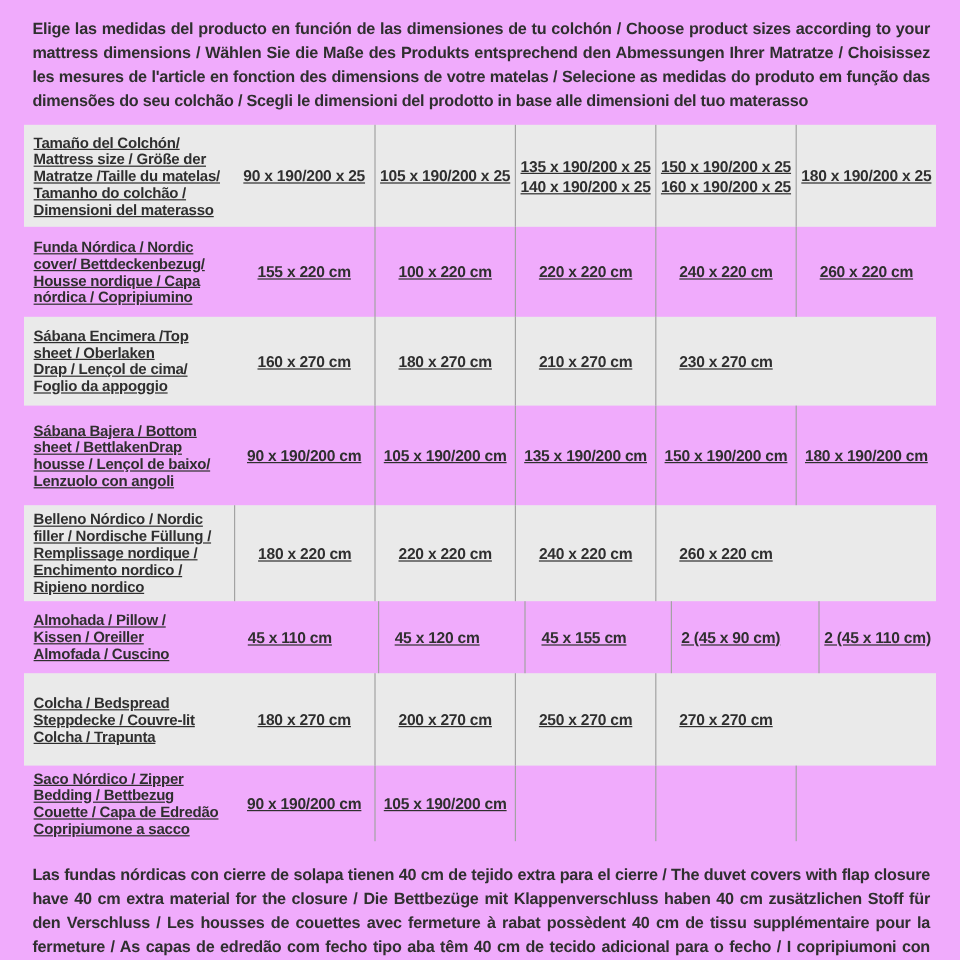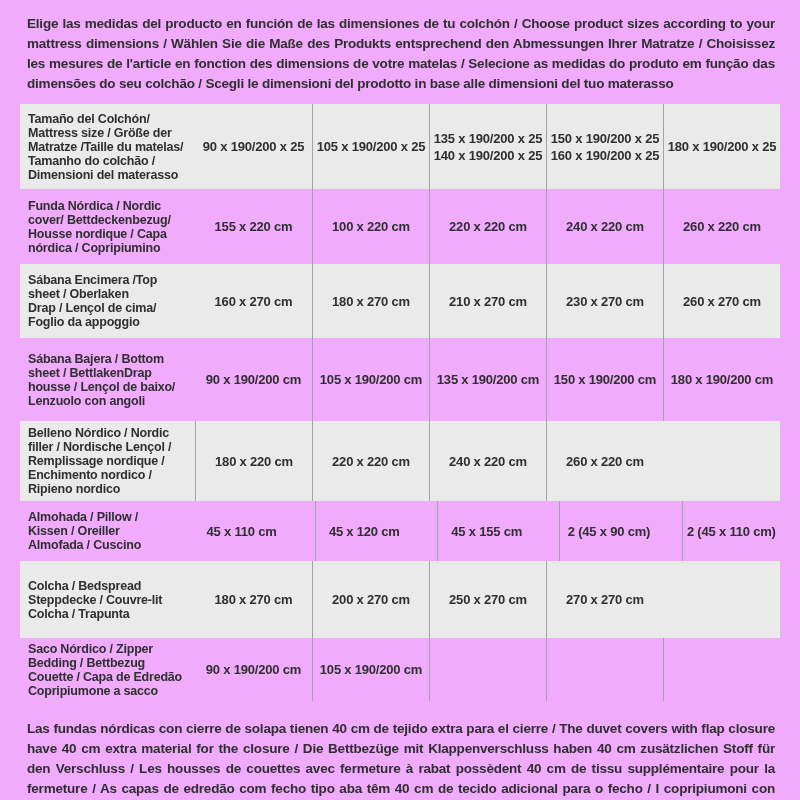--- a/index.html
+++ b/index.html
@@ -25,20 +25,21 @@
     text-align: justify;
     white-space: pre-line;
   }
   .size-table {
     margin: 2px 20px 0 20px;
     width: 760px;
   }
   .t-row {
     display: flex;
     align-items: stretch;
+    text-decoration: underline;
   }
   .t-row.stripe { background: #eaeaea; }
   .cell {
     display: flex;
     align-items: center;
     box-sizing: border-box;
     font-weight: 700;
     letter-spacing: -0.2px;
   }
   .cell-label {
@@ -115,38 +116,37 @@
 
     <div class="t-row stripe h-r2">
       <div class="cell cell-label">Sábana Encimera /Top
 sheet / Oberlaken
 Drap / Lençol de cima/
 Foglio da appoggio</div>
       <div class="cell cell-val">160 x 270 cm</div>
       <div class="cell cell-val b">180 x 270 cm</div>
       <div class="cell cell-val b">210 x 270 cm</div>
       <div class="cell cell-val b">230 x 270 cm</div>
-      <div class="cell cell-val b">260 x 270 cm</div>
     </div>
 
     <div class="t-row h-r3">
       <div class="cell cell-label">Sábana Bajera / Bottom
 sheet / BettlakenDrap
 housse / Lençol de baixo/
 Lenzuolo con angoli</div>
       <div class="cell cell-val">90 x 190/200 cm</div>
       <div class="cell cell-val b">105 x 190/200 cm</div>
       <div class="cell cell-val b">135 x 190/200 cm</div>
       <div class="cell cell-val b">150 x 190/200 cm</div>
       <div class="cell cell-val b">180 x 190/200 cm</div>
     </div>
 
     <div class="t-row stripe h-r4">
       <div class="cell cell-label">Belleno Nórdico / Nordic
-filler / Nordische Lençol /
+filler / Nordische Füllung /
 Remplissage nordique /
 Enchimento nordico /
 Ripieno nordico</div>
       <div class="cell cell-val b">180 x 220 cm</div>
       <div class="cell cell-val b">220 x 220 cm</div>
       <div class="cell cell-val b">240 x 220 cm</div>
       <div class="cell cell-val b">260 x 220 cm</div>
     </div>
 
     <div class="t-row h-r5">

